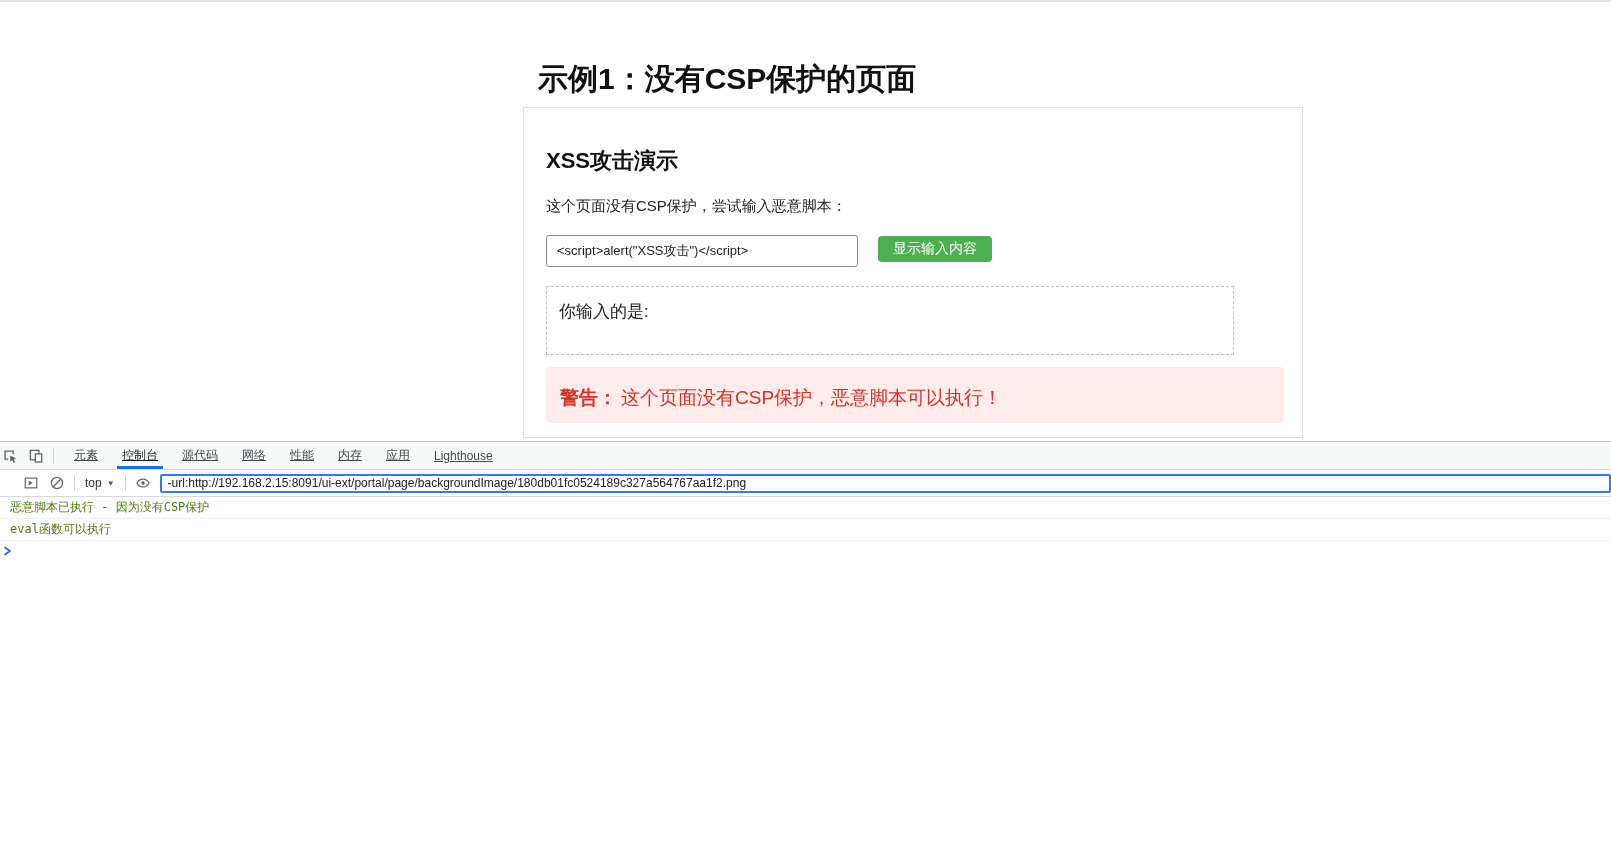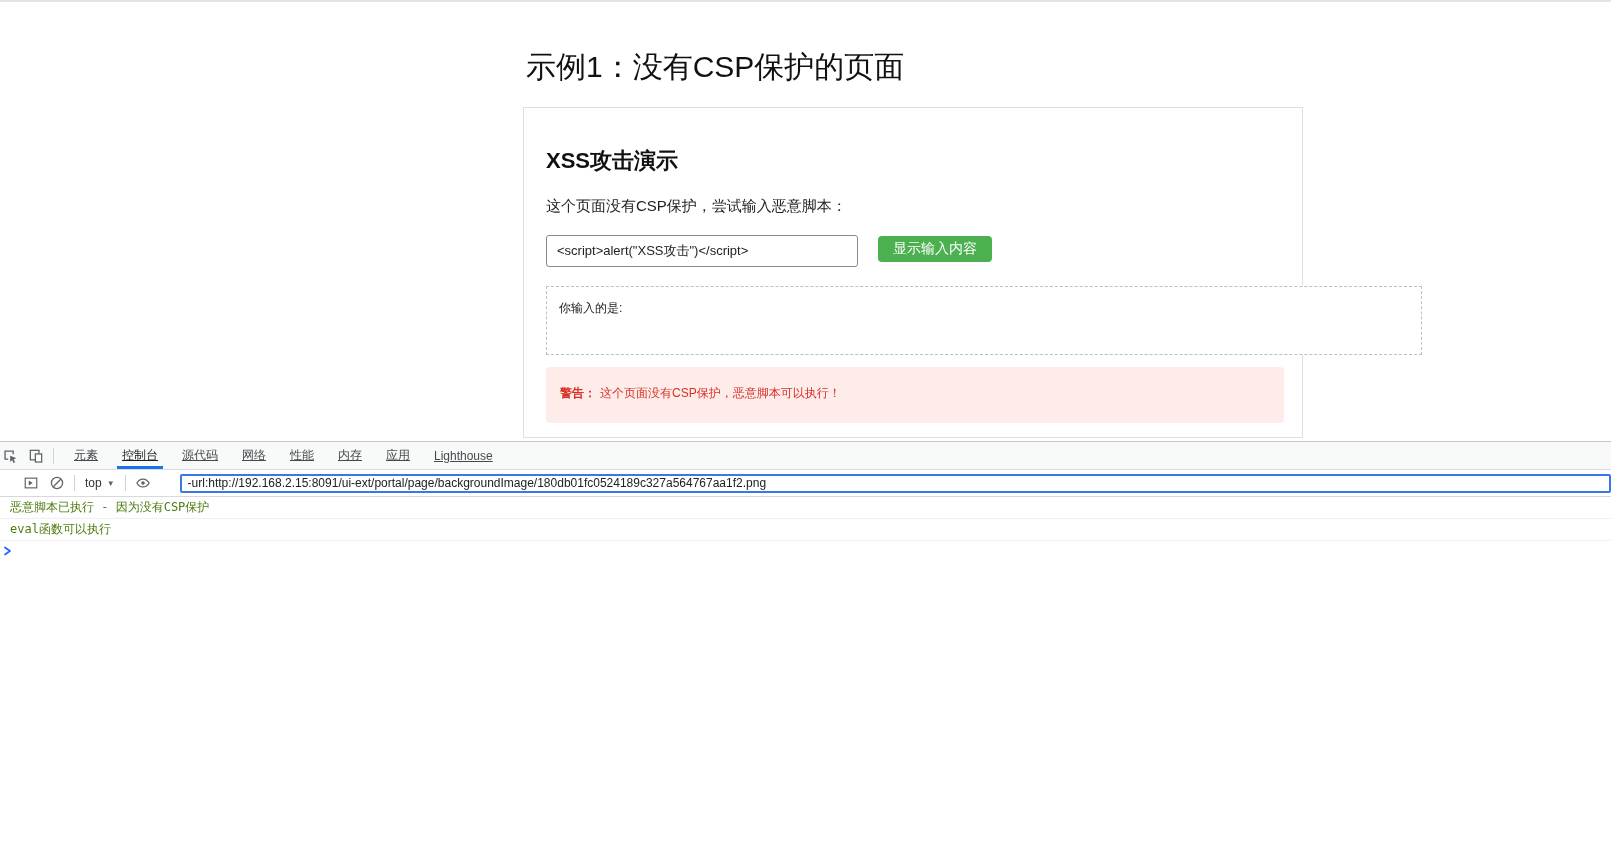--- a/index.html
+++ b/index.html
@@ -2,46 +2,46 @@
 <html><head>
 <meta charset="utf-8">
 <style>
   * { box-sizing: border-box; }
   html, body { margin: 0; padding: 0; background: #fff; }
   body { font-family: "Liberation Sans", sans-serif; }
   .screen { position: relative; width: 1611px; height: 845px; background: #fff; overflow: hidden; }
   .top-edge { position: absolute; top: 0; left: 0; right: 0; height: 2px; background: #e2e4e9; }
 
   
-  .page-title { position: absolute; left: 526px; top: 47px; margin: 0; font-size: 30px; font-weight: normal; color: #111; white-space: nowrap; }
+  .page-title { position: absolute; left: 526px; top: 47px; margin: 12px; font-size: 30px; font-weight: bold; color: #111; white-space: nowrap; }
 
   .demo-card { position: absolute; left: 523px; top: 107px; width: 780px; height: 331px; background: #fff; border: 1px solid #dcdfe3; border-radius: 0; }
   .card-heading { position: absolute; left: 22px; top: 38px; margin: 0; font-size: 22px; font-weight: bold; color: #111; }
   .card-desc { position: absolute; left: 22px; top: 89px; font-size: 15px; color: #222; }
   .xss-input { position: absolute; left: 22px; top: 127px; width: 312px; height: 32px; border: 1px solid #8b8b8b; border-radius: 3px; padding: 0 10px; font-size: 13px; color: #222; font-family: "Liberation Sans", sans-serif; background: #fff; }
   .show-btn { position: absolute; left: 354px; top: 128px; height: 26px; padding: 0 15px; background: #4caf50; border: none; border-radius: 4px; color: #fff; font-size: 14px; font-family: "Liberation Sans", sans-serif; cursor: pointer; text-align: right; }
-  .output-box { position: absolute; left: 22px; top: 178px; width: 876px; height: 69px; border: 1px dashed #bfbfbf; padding: 13px 12px; font-size: 12px; color: #222; background: #fff; }
-  .warning-box { position: absolute; left: 22px; top: 259px; width: 738px; height: 56px; background: #fdecea; border-radius: 4px; padding: 18px 14px; font-size: 12px; color: #d93025; }
+  .output-box { position: absolute; left: 22px; top: 178px; width: 688px; height: 69px; border: 1px dashed #bfbfbf; padding: 13px 12px; font-size: 17px; color: #222; background: #fff; }
+  .warning-box { position: absolute; left: 22px; top: 259px; width: 738px; height: 56px; background: #fdecea; border-radius: 4px; padding: 18px 14px; font-size: 19px; color: #d93025; }
   .warning-box .warn-prefix { font-weight: bold; margin-right: 4px; }
 
   
   .devtools { position: absolute; left: 0; top: 441px; width: 100%; height: 404px; background: #fff; border-top: 1px solid #c3c6ca; }
   .dt-tabbar { display: flex; align-items: stretch; height: 28px; background: #f8f9f9; border-bottom: 1px solid #dadce0; }
   .dt-icons { display: flex; align-items: center; margin-left: -3px; }
   .icon-btn { width: 26px; height: 26px; display: flex; align-items: center; justify-content: center; cursor: pointer; }
   .dt-sep { width: 1px; height: 16px; background: #d0d3d6; align-self: center; margin: 0 4px; }
   .dt-tabs { display: flex; margin-left: 4px; }
   .dt-tab { display: flex; align-items: center; padding: 0 12px; font-size: 12px; color: #45494d; position: relative; cursor: pointer; white-space: nowrap; text-decoration: underline; }
   .dt-tab.selected { color: #1a1c1e; }
   .dt-tab.selected::after { content: ""; position: absolute; left: 7px; right: 7px; bottom: 0; height: 3px; background: #1a73e8; }
 
   .dt-toolbar { display: flex; align-items: center; height: 27px; border-bottom: 1px solid #d7d9db; padding: 0 0 0 18px; background: #fff; }
   .top-select { display: flex; align-items: center; gap: 5px; padding: 0 6px; font-size: 12px; color: #333; cursor: pointer; white-space: nowrap; }
   .dd-arrow { font-size: 8px; color: #5f6368; }
-  .filter-input { flex: 1; height: 19px; margin-left: 24px; border: 2px solid #3b78e7; border-radius: 2px; padding: 0 6px; font-size: 12px; color: #202124; font-family: "Liberation Sans", sans-serif; outline: none; background: #fff; }
+  .filter-input { flex: 1; height: 19px; margin-left: 4px; border: 2px solid #3b78e7; border-radius: 2px; padding: 0 6px; font-size: 12px; color: #202124; font-family: "Liberation Sans", sans-serif; outline: none; background: #fff; }
 
   .console-area { font-family: "DejaVu Sans Mono", monospace; font-size: 12px; color: #4d7c0f; }
   .console-row { padding: 3px 8px 3px 10px; line-height: 15px; border-bottom: 1px solid #f0f0f1; white-space: pre; }
   .console-prompt { display: flex; align-items: center; padding: 4px 0 2px 2px; }
 </style>
 </head>
 <body>
 
 <div class="screen">
   <div class="top-edge"></div>

